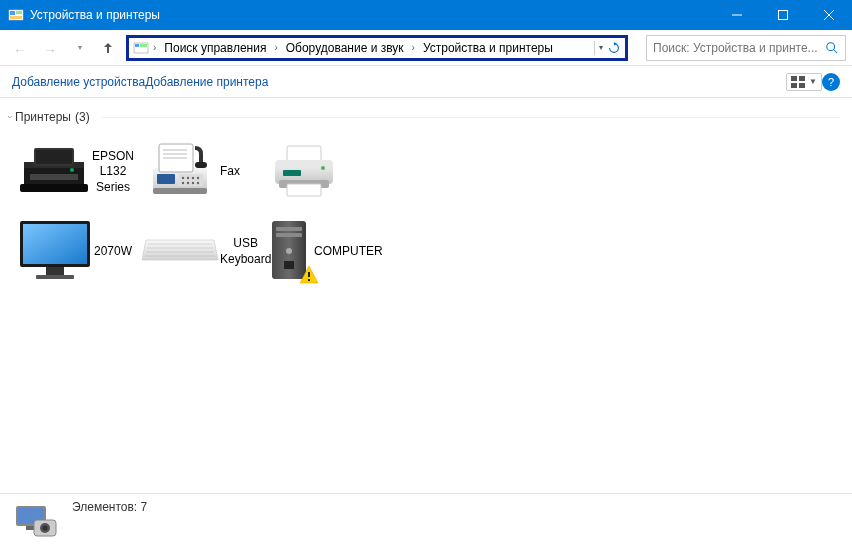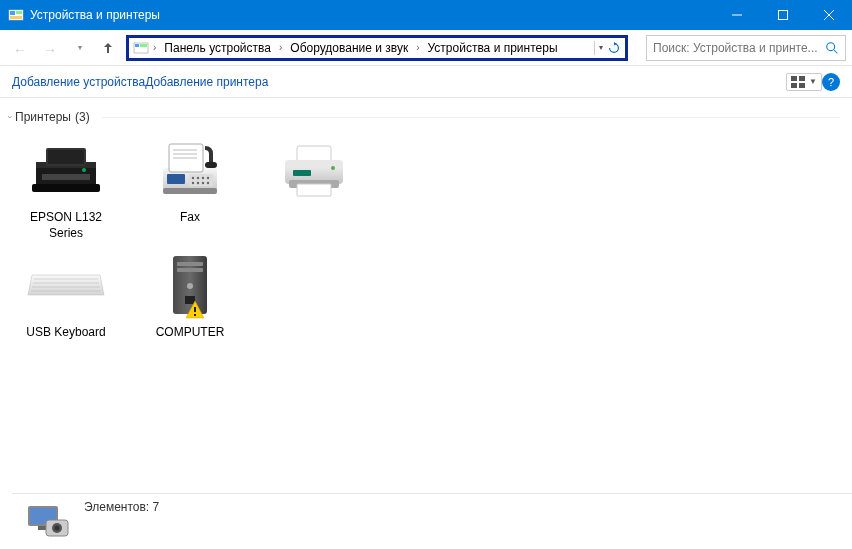--- a/index.html
+++ b/index.html
@@ -36,25 +36,25 @@
 
   .content { height: 394px; overflow-y: auto; padding: 4px 0 4px 0; }
 
   .group-header { display: flex; align-items: center; font-size: 12px; padding: 8px 12px 6px 8px; gap: 4px; cursor: pointer; }
   .group-header .chev { color: #888; font-size: 9px; transform: rotate(90deg); display: inline-block; }
   .group-header .name { color: #333; }
   .group-header .count { color: #333; }
   .group-header .line { flex: 1; height: 1px; background: #f0f0f0; margin-left: 8px; }
 
   .items { display: flex; flex-wrap: wrap; padding: 0 12px; gap: 8px 16px; }
-  .item { width: 108px; display: flex; flex-direction: column; align-items: center; padding: 4px; cursor: pointer; font-size: 12px; text-align: center; }
+  .item { width: 108px; display: flex; flex-direction: row; align-items: center; padding: 4px; cursor: pointer; font-size: 12px; text-align: center; }
   .item .icon-box { width: 80px; height: 72px; display: flex; align-items: center; justify-content: center; position: relative; }
   .item .label { margin-top: 4px; line-height: 1.3; min-height: 16px; word-wrap: break-word; }
 
-  .statusbar { position: absolute; bottom: 0; left: 12px; right: 0; height: 56px; border-top: 1px solid #e5e5e5; display: flex; align-items: center; padding: 0 12px; font-size: 12px; background: #fff; }
+  .statusbar { position: absolute; bottom: 0; left: 0; right: 0; height: 56px; border-top: 1px solid #e5e5e5; display: flex; align-items: center; padding: 0 12px; font-size: 12px; background: #fff; }
   .statusbar .sb-icon { width: 48px; height: 42px; margin-right: 12px; display: flex; align-items: center; justify-content: center; }
   .statusbar .sb-text { color: #333; align-self:flex-start; margin-top:6px; }
 
   svg { display: block; }
   .warn-badge { position: absolute; bottom: 0; left: 34px; width: 22px; height: 22px; }
 </style>
 </head>
 <body>
 
 <div class="titlebar">
@@ -99,21 +99,21 @@
   <div class="addressbar-wrap">
     <div class="addressbar">
       <span class="addr-icon">
         <svg width="16" height="16" viewBox="0 0 16 16">
             <rect x="1" y="3" width="14" height="10" fill="#fff" stroke="#888" stroke-width="0.5"></rect>
             <rect x="2" y="4" width="4" height="3" fill="#4a9eff"></rect>
             <rect x="7" y="4" width="7" height="3" fill="#8e8"></rect>
           </svg>
       </span>
       <span class="addr-chev">›</span>
-      <span class="addr-seg">Панель устройства</span>
+      <span class="addr-seg">Поиск управления</span>
       <span class="addr-chev">›</span>
       <span class="addr-seg">Оборудование и звук</span>
       <span class="addr-chev">›</span>
       <span class="addr-seg">Устройства и принтеры</span>
     </div>
     <div class="addr-right">
       <span class="chev">▾</span>
       <span class="refresh">
         <svg width="14" height="14" viewBox="0 0 16 16">
             <path d="M8 3 A5 5 0 1 1 3 8" fill="none" stroke="#0066cc" stroke-width="1.3"></path>
@@ -220,20 +220,37 @@
           <rect x="14" y="30" width="18" height="6" rx="1" fill="#0a7860"></rect>
           <circle cx="54" cy="28" r="2" fill="#5a5"></circle>
         </svg>
       </div>
     </div>
   </div>
 
   <div class="items">
     <div class="item">
       <div class="icon-box">
+        <svg width="78" height="66" viewBox="0 0 78 66">
+          <rect x="4" y="4" width="70" height="46" rx="2" fill="#1a1a1a"></rect>
+          <rect x="7" y="7" width="64" height="40" fill="url(#mg)"></rect>
+          <defs>
+              <linearGradient id="mg" x1="0" y1="0" x2="1" y2="1">
+                <stop offset="0" stop-color="#7ac5ff"></stop>
+                <stop offset="1" stop-color="#1a7acc"></stop>
+              </linearGradient>
+            </defs>
+          <rect x="30" y="50" width="18" height="8" fill="#333"></rect>
+          <rect x="20" y="58" width="38" height="4" rx="1" fill="#555"></rect>
+        </svg>
+      </div>
+      <div class="label">2070W</div>
+    </div>
+    <div class="item">
+      <div class="icon-box">
         <svg width="80" height="40" viewBox="0 0 80 40">
           <path d="M6 10 L74 10 L78 30 L2 30 Z" fill="url(#kg)" stroke="#bbb" stroke-width="0.5"></path>
           <defs>
               <linearGradient id="kg" x1="0" y1="0" x2="0" y2="1">
                 <stop offset="0" stop-color="#f8f8f8"></stop>
                 <stop offset="1" stop-color="#d5d5d5"></stop>
               </linearGradient>
             </defs>
           <g stroke="#aaa" stroke-width="0.4">
             <line x1="8" y1="14" x2="72" y2="14"></line>

